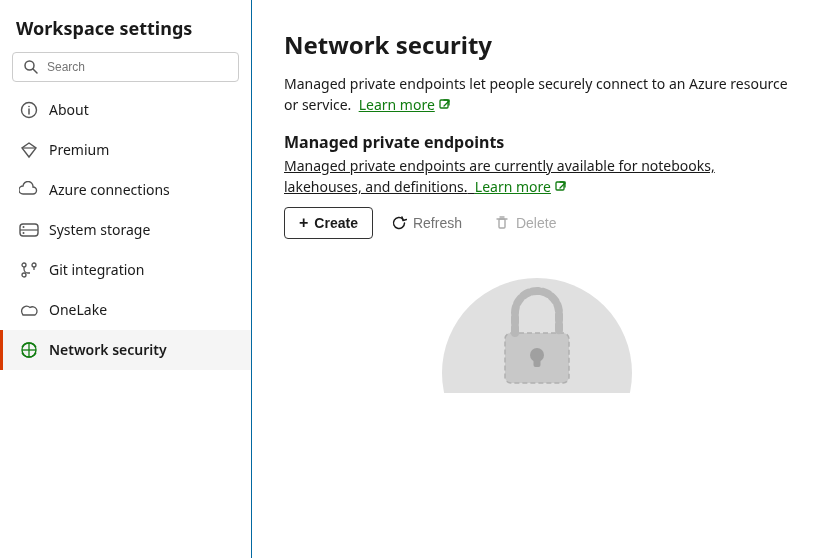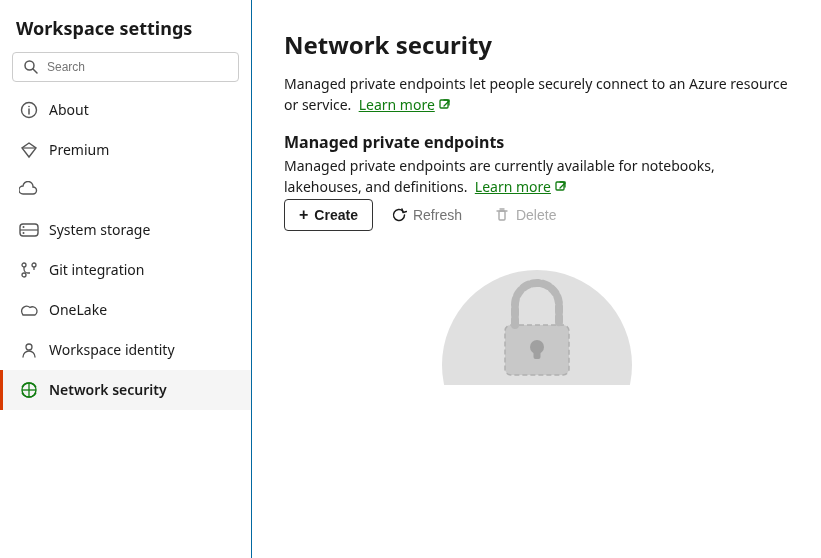--- a/index.html
+++ b/index.html
@@ -120,22 +120,23 @@
       font-size: 16px;
       font-weight: 700;
       margin-bottom: 2px;
       color: #1a1a1a;
     }
 
     .section-description {
       font-size: 14px;
       color: #1a1a1a;
       line-height: 1.5;
-      margin-bottom: 2px;
+      margin-bottom: 10px;
       max-width: 520px;
+      text-decoration: underline;
     }
 
     .toolbar {
       display: flex;
       align-items: center;
       gap: 4px;
       margin-bottom: 24px;
     }
 
     .btn-create {
@@ -220,20 +221,21 @@
     </span>
     <span>Premium</span>
   </div>
 
   <div class="nav-item">
     <span class="nav-icon">
       <svg width="20" height="18" viewBox="0 0 20 16" fill="none">
         <path d="M4 12 a4 4 0 0 1 0-8 5 5 0 0 1 10 1 3 3 0 0 1 0 7Z" stroke="#555" stroke-width="1.4" fill="none"></path>
       </svg>
     </span>
+    <span>Azure connections</span>
   </div>
 
   <div class="nav-item">
     <span class="nav-icon">
       <svg width="20" height="14" viewBox="0 0 20 14" fill="none">
         <rect x="1" y="1" width="18" height="12" rx="3" stroke="#555" stroke-width="1.4" fill="none"></rect>
         <line x1="1" y1="7" x2="19" y2="7" stroke="#555" stroke-width="1.2"></line>
         <circle cx="4.5" cy="4" r="1" fill="#555"></circle>
         <circle cx="4.5" cy="10" r="1" fill="#555"></circle>
       </svg>
@@ -256,29 +258,20 @@
 
   <div class="nav-item">
     <span class="nav-icon">
       <svg width="20" height="18" viewBox="0 0 20 18" fill="none">
         <path d="M3 12 a5 5 0 0 1 8-5.5 A4 4 0 1 1 16 14 H4 Z" stroke="#555" stroke-width="1.3" fill="none"></path>
       </svg>
     </span>
     <span>OneLake</span>
   </div>
 
-  <div class="nav-item">
-    <span class="nav-icon">
-      <svg width="18" height="18" viewBox="0 0 18 18" fill="none">
-        <circle cx="9" cy="6" r="3" stroke="#555" stroke-width="1.3" fill="none"></circle>
-        <path d="M3 16 a6 6 0 0 1 12 0" stroke="#555" stroke-width="1.3" fill="none" stroke-linecap="round"></path>
-      </svg>
-    </span>
-    <span>Workspace identity</span>
-  </div>
 
   <div class="nav-item active">
     <span class="nav-icon">
       <svg width="20" height="18" viewBox="0 0 20 18" fill="none">
         <circle cx="10" cy="9" r="7" stroke="#107c10" stroke-width="1.4" fill="none"></circle>
         <path d="M3 6 a8 8 0 0 1 14 0" stroke="#107c10" stroke-width="1.3" fill="none"></path>
         <path d="M3 12 a8 8 0 0 0 14 0" stroke="#107c10" stroke-width="1.3" fill="none"></path>
         <line x1="10" y1="2" x2="10" y2="16" stroke="#107c10" stroke-width="1.3"></line>
         <line x1="3" y1="9" x2="17" y2="9" stroke="#107c10" stroke-width="1.3"></line>
       </svg>

